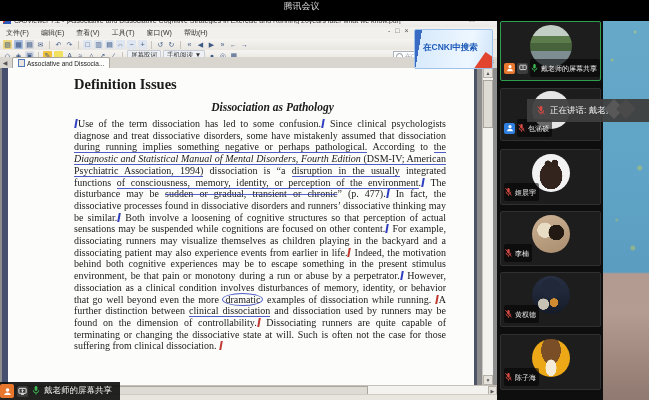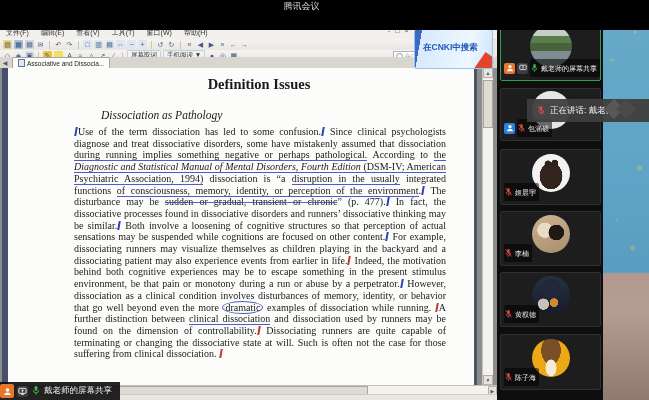--- a/index.html
+++ b/index.html
@@ -1,19 +1,19 @@
 <!DOCTYPE html>
 <html><head>
 <meta charset="utf-8">
 <style>
   html,body{margin:0;padding:0;}
   body{width:649px;height:400px;position:relative;overflow:hidden;background:#000;
        font-family:"Liberation Sans",sans-serif;-webkit-font-smoothing:antialiased;}
   
-  .tm-titlebar{position:absolute;left:0;top:0;width:649px;height:30px;background:#000;z-index:5;}
+  .tm-titlebar{position:absolute;left:0;top:0;width:649px;height:21px;background:#000;z-index:5;}
   .tm-title{position:absolute;left:0;right:46px;top:0;height:13px;text-align:center;color:#ddd;font-size:9px;line-height:13px;}
   
   .caj{position:absolute;left:0;top:13px;width:497px;height:387px;background:#ece9e4;border-right:1px solid #333;}
   .caj-titlebar{position:absolute;left:0;top:0;width:100%;height:14px;background:linear-gradient(#fbfaf9,#eceae6);border-bottom:1px solid #d5d1ca;display:flex;align-items:center;}
   .caj-appicon{width:8px;height:8px;margin:0 3px 0 3px;background:linear-gradient(135deg,#d2402e 50%,#2e58b8 50%);flex:0 0 auto;}
   .caj-title{font-size:7px;color:#3a3a3a;white-space:nowrap;overflow:hidden;}
   .caj-winbtns{position:absolute;right:8px;top:0;height:14px;display:flex;gap:10px;align-items:center;}
   .caj-winbtns span{font-size:8px;color:#666;line-height:14px;}
   .caj-menubar{position:absolute;left:0;top:14px;width:100%;height:12px;background:#f2f0ec;display:flex;align-items:center;border-bottom:1px solid #e0ddd6;}
   .menu-item{font-size:7px;color:#333;padding:0 6px;line-height:12px;}
@@ -40,22 +40,22 @@
   .doc-tab{height:10px;background:#fdfdfc;border:1px solid #a9a49c;border-bottom:none;border-radius:2px 2px 0 0;display:flex;align-items:center;gap:2px;padding:0 5px;margin-left:2px;}
   .tab-icon{width:5px;height:6px;background:#e8e4de;border:1px solid #5577bb;flex:0 0 auto;}
   .doc-tab span{font-size:6.5px;color:#222;white-space:nowrap;}
   .pane-btns{position:absolute;right:3px;top:45px;display:flex;gap:4px;}
   .pane-btns span{font-size:6.5px;color:#444;}
   
   .doc-area{position:absolute;left:0;top:55px;width:497px;height:317px;background:#8d8d8d;overflow:hidden;}
   .page-edge-left{position:absolute;left:2px;top:0;width:6px;height:100%;background:#46506e;}
   .page{position:absolute;left:8px;top:0;width:466px;height:100%;background:#fcfcfa;border-right:3px solid #4e5468;
         font-family:"Liberation Serif",serif;color:#1a1a1a;}
-  .doc-heading{margin:8px 30px 16px 66px;text-align:center;font-size:14.5px;font-weight:bold;}
-  .doc-subheading{margin:7px 30px 0 93px;font-size:11.5px;font-weight:normal;font-style:italic;}
+  .doc-heading{margin:8px 30px 8px 66px;text-align:left;font-size:14.5px;font-weight:bold;}
+  .doc-subheading{margin:7px 30px 0 93px;font-size:11.5px;font-weight:bold;font-style:italic;text-align:center;}
   .doc-paragraph{margin:5px 28px 0 66px;font-size:10px;line-height:11.7px;text-align:justify;}
   .tick{display:inline-block;width:2px;height:9px;vertical-align:-1px;transform:skewX(-10deg);margin:0 1px;}
   .tick.blue{background:#2f3fbf;} .tick.red{background:#c03a32;}
   .u-blue{border-bottom:1px solid rgba(47,63,191,.85);}
   .u-blue-italic{border-bottom:1px solid rgba(47,63,191,.85);font-style:italic;}
   .oval-blue{border:1px solid rgba(47,63,191,.85);border-radius:50%;padding:0 2px;}
   .strike-blue{text-decoration:line-through;text-decoration-color:rgba(47,63,191,.8);}
   
   .vscroll{position:absolute;right:4px;top:0;width:10px;height:100%;background:#f3f2ef;border-left:1px solid #c9c5bd;}
   .vs-btn{position:absolute;left:0;width:10px;height:10px;background:#e6e3dd;border:1px solid #b5b1a9;box-sizing:border-box;font-size:5px;color:#555;text-align:center;line-height:8px;}

